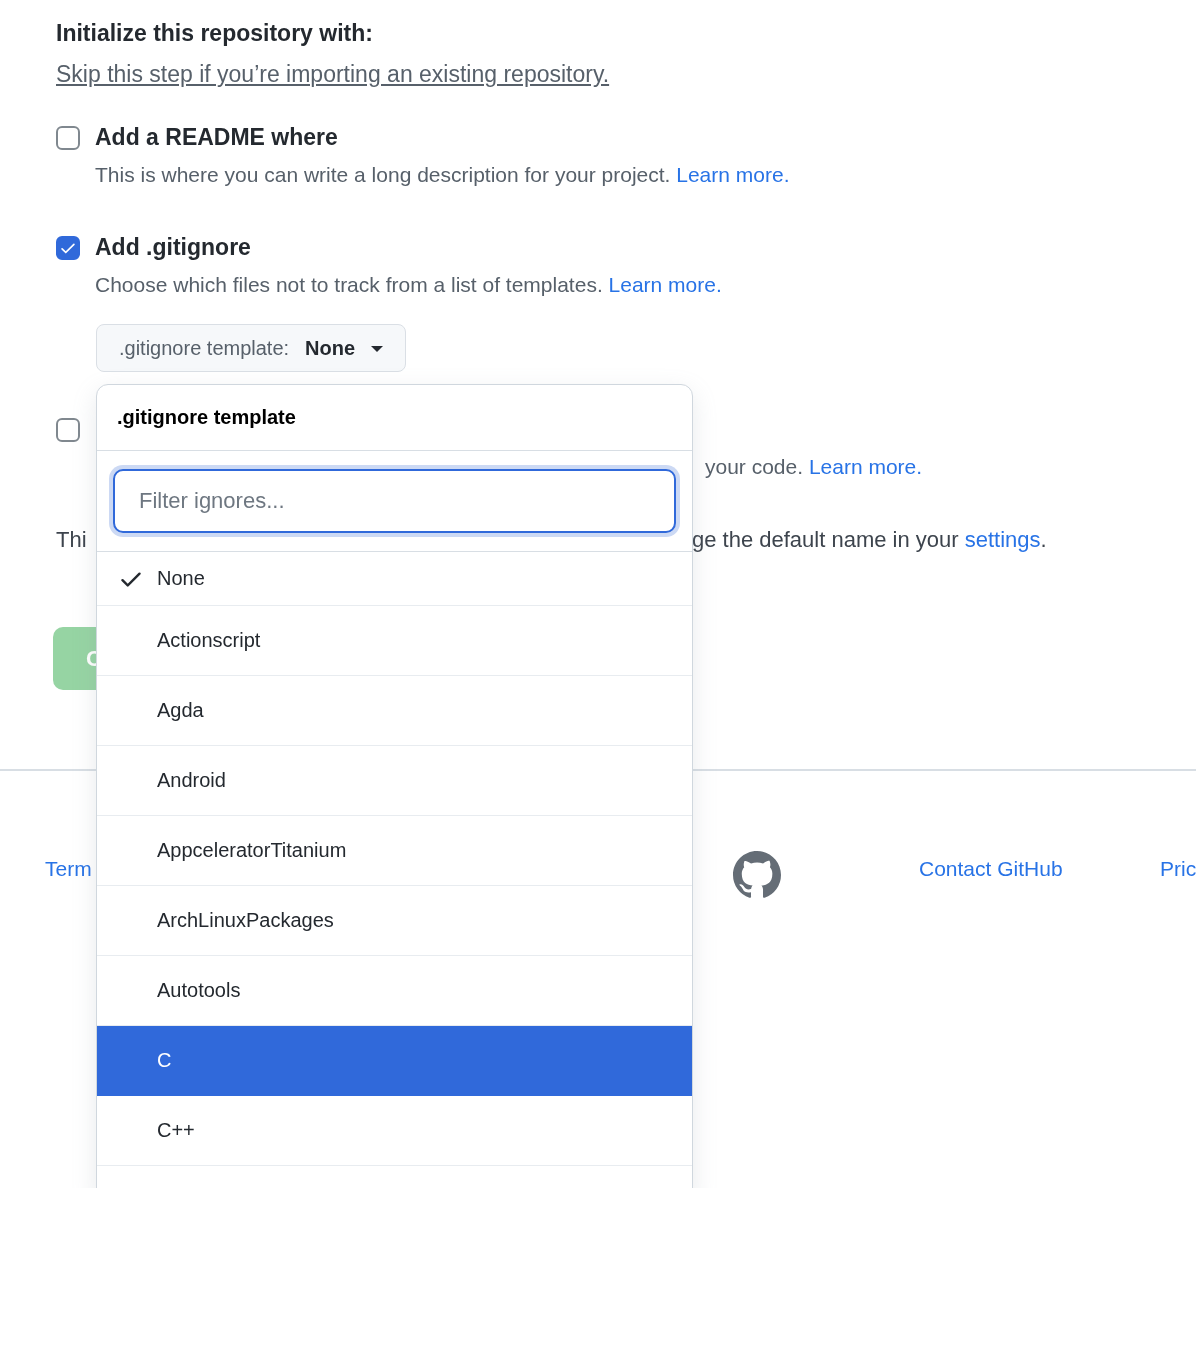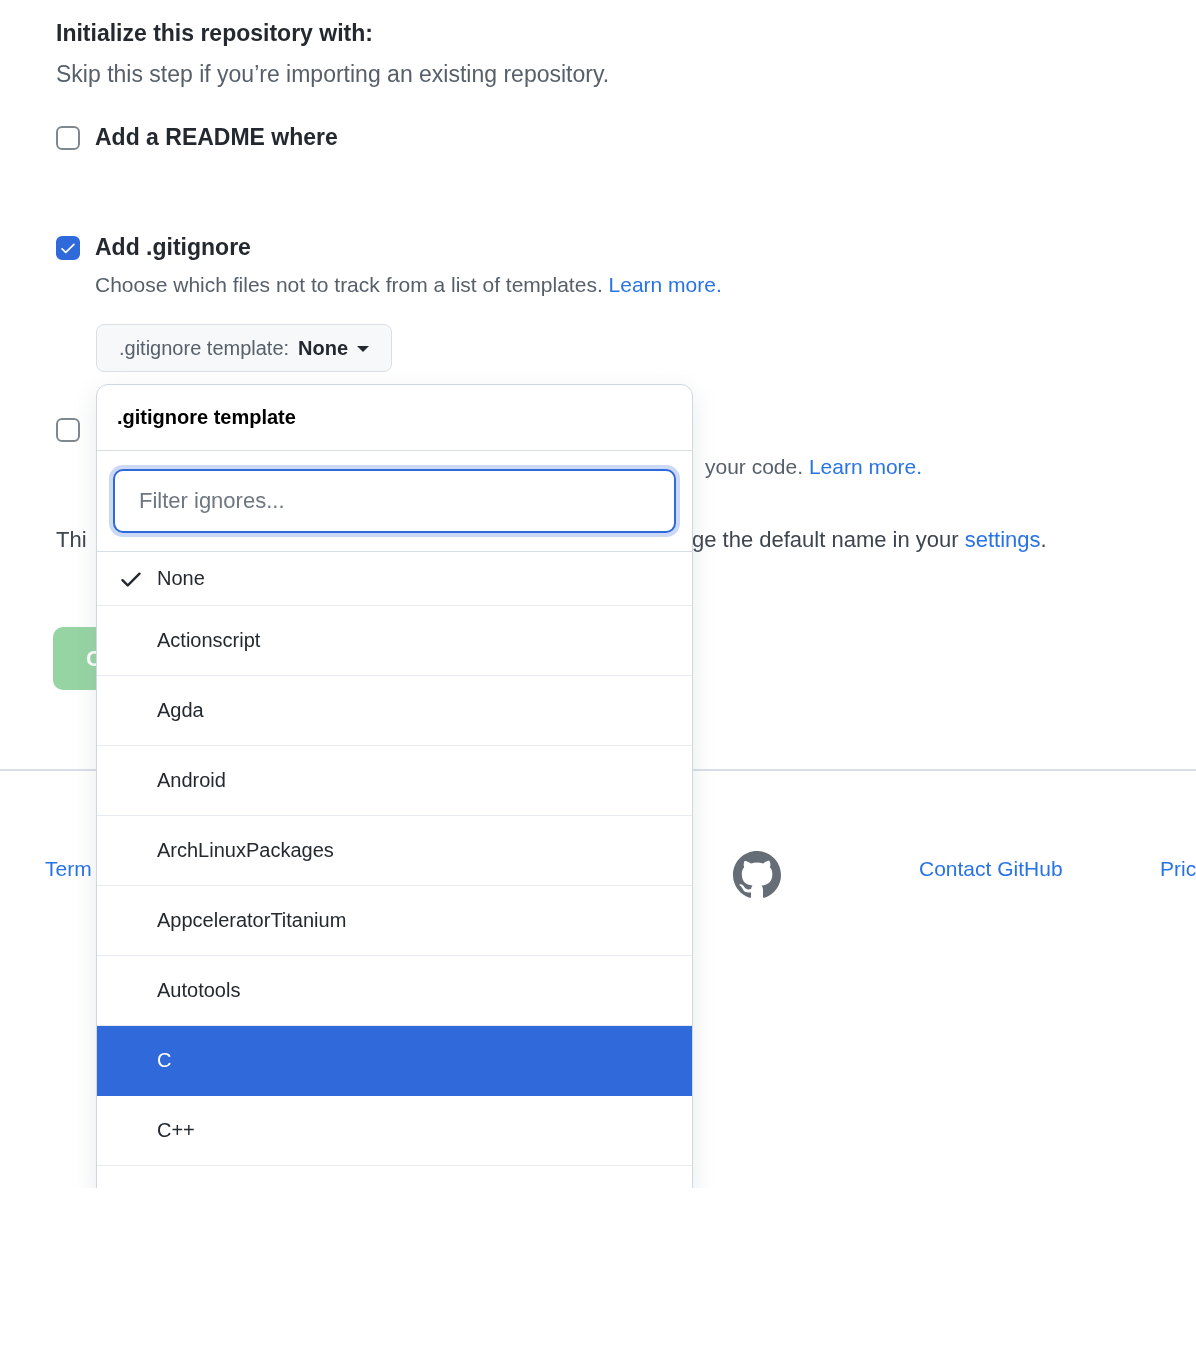--- a/index.html
+++ b/index.html
@@ -22,21 +22,21 @@
     border:2px solid #80888f; border-radius:6px;
     display:flex; align-items:center; justify-content:center; cursor:pointer;
   }
   .checkbox svg { display:none; width:18px; height:18px; }
   .checkbox.on { background:#3069da; border-color:#3069da; }
   .checkbox.on svg { display:block; fill:#fff; }
 
   
   .tpl-button {
     position:absolute; left:96px; top:324px; height:48px;
-    display:inline-flex; align-items:center; gap:9px; padding:0 22px;
+    display:inline-flex; align-items:center; gap:16px; padding:0 22px;
     background:#f6f8fa; border:1px solid #dadfe5; border-radius:8px;
     font-size:20px; cursor:pointer;
   }
   .tpl-label { color:#57606a; }
   .tpl-value { color:#24292f; font-weight:600; }
   .caret {
     width:0; height:0; border:6px solid transparent;
     border-top-color:#24292f; margin-top:7px;
   }
 
@@ -84,26 +84,29 @@
   .dd-check svg { width:26px; height:26px; fill:currentColor; }
   .dd-item.has-check .dd-check { display:block; }
   .dd-item.selected { background:#3069da; border-bottom-color:#3069da; color:#fff; }
 </style>
 </head>
 <body>
 
 <div class="page">
 
   <div class="abs section-title" style="left:56px; top:20px;">Initialize this repository with:</div>
-  <div class="abs subtitle" style="left:56px; top:61px;">Skip this step if you’re importing an existing repository.</div>
+  <div class="abs subtitle" style="left:56px; top:61px;text-decoration:underline;">Skip this step if you’re importing an existing repository.</div>
 
   <span class="checkbox" style="left:56px; top:126px;">
     
   </span>
   <div class="abs opt-label" style="left:95px; top:124px;">Add a README where</div>
+  <div class="abs opt-desc" style="left:95px; top:163px;">
+    <span>This is where you can write a long description for your project. </span><a class="link">Learn more.</a>
+  </div>
 
   <span class="checkbox on" style="left:56px; top:236px;">
     <svg viewBox="0 0 16 16">
         <path d="M13.78 4.22a.75.75 0 0 1 0 1.06l-7.25 7.25a.75.75 0 0 1-1.06 0L2.22 9.28a.75.75 0 1 1 1.06-1.06L6 10.94l6.72-6.72a.75.75 0 0 1 1.06 0Z"></path>
       </svg>
   </span>
   <div class="abs opt-label" style="left:95px; top:234px;">Add .gitignore</div>
   <div class="abs opt-desc" style="left:95px; top:273px;">
     <span>Choose which files not to track from a list of templates. </span><a class="link">Learn more.</a>
   </div>
@@ -156,24 +159,24 @@
         <div class="dd-item">
           <span>Actionscript</span>
         </div>
         <div class="dd-item">
           <span>Agda</span>
         </div>
         <div class="dd-item">
           <span>Android</span>
         </div>
         <div class="dd-item">
-          <span>ArchLinuxPackages</span>
+          <span>AppceleratorTitanium</span>
         </div>
         <div class="dd-item">
-          <span>AppceleratorTitanium</span>
+          <span>ArchLinuxPackages</span>
         </div>
         <div class="dd-item">
           <span>Autotools</span>
         </div>
         <div class="dd-item selected">
           <span>C</span>
         </div>
         <div class="dd-item">
           <span>C++</span>
         </div>

